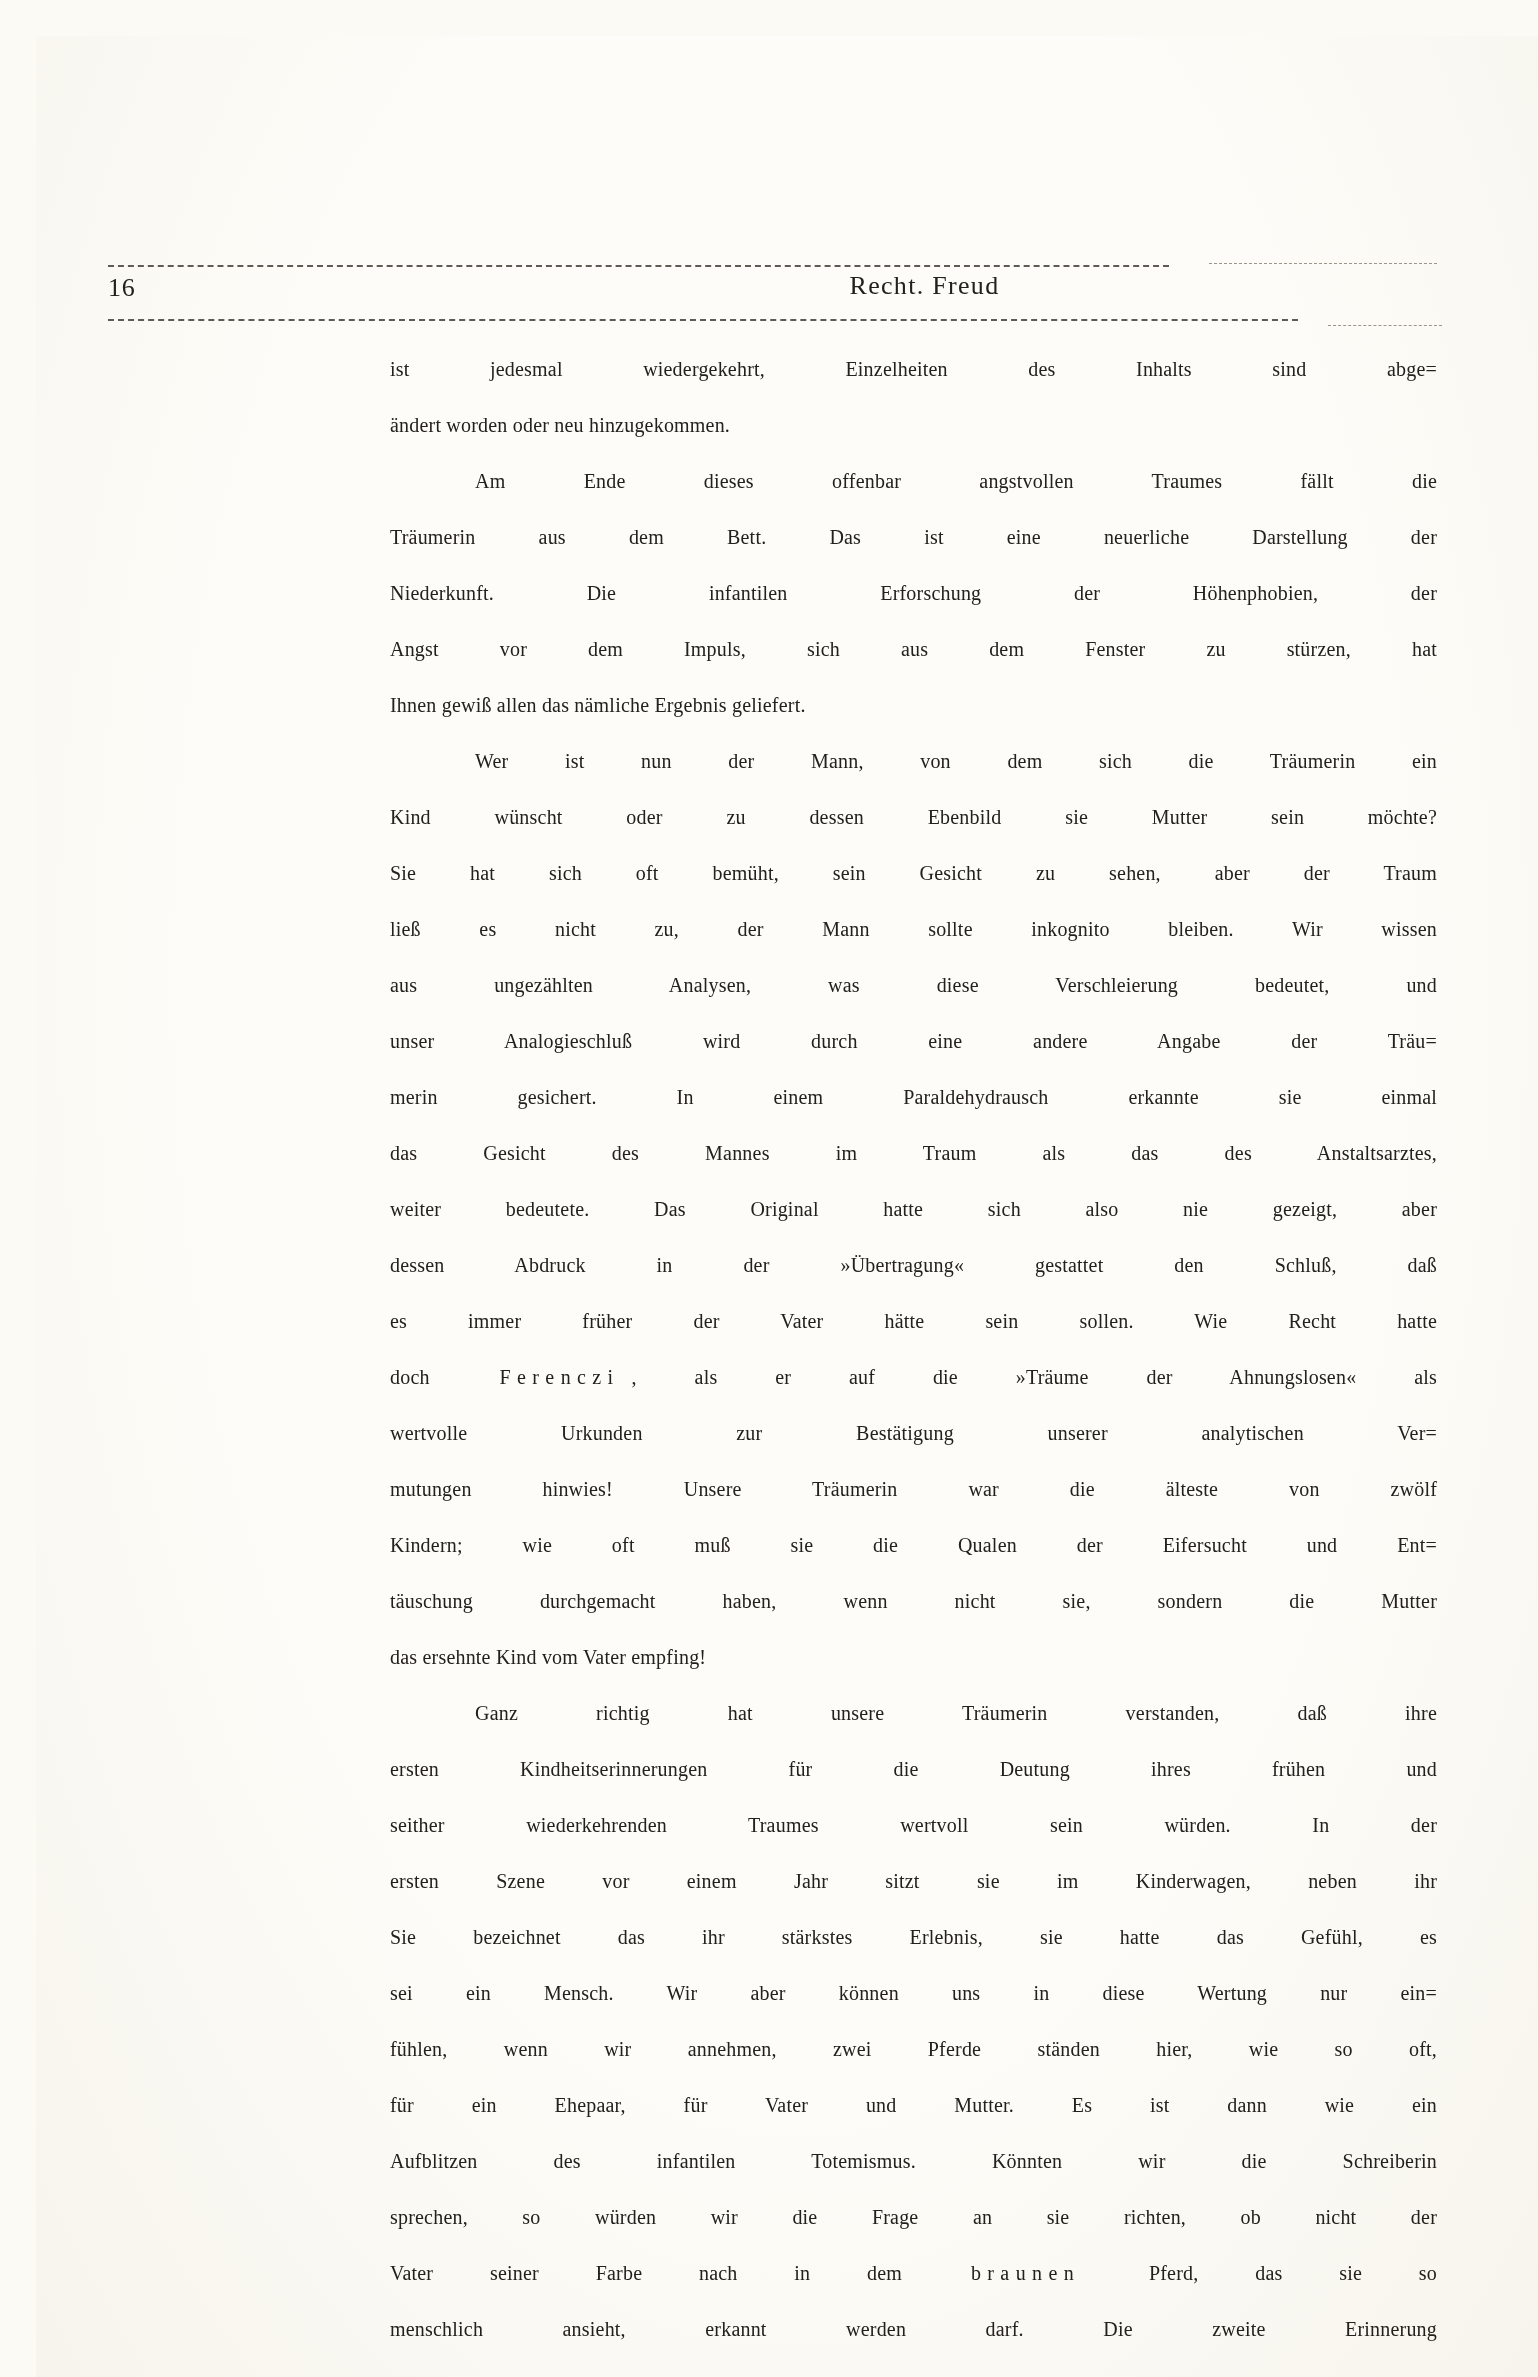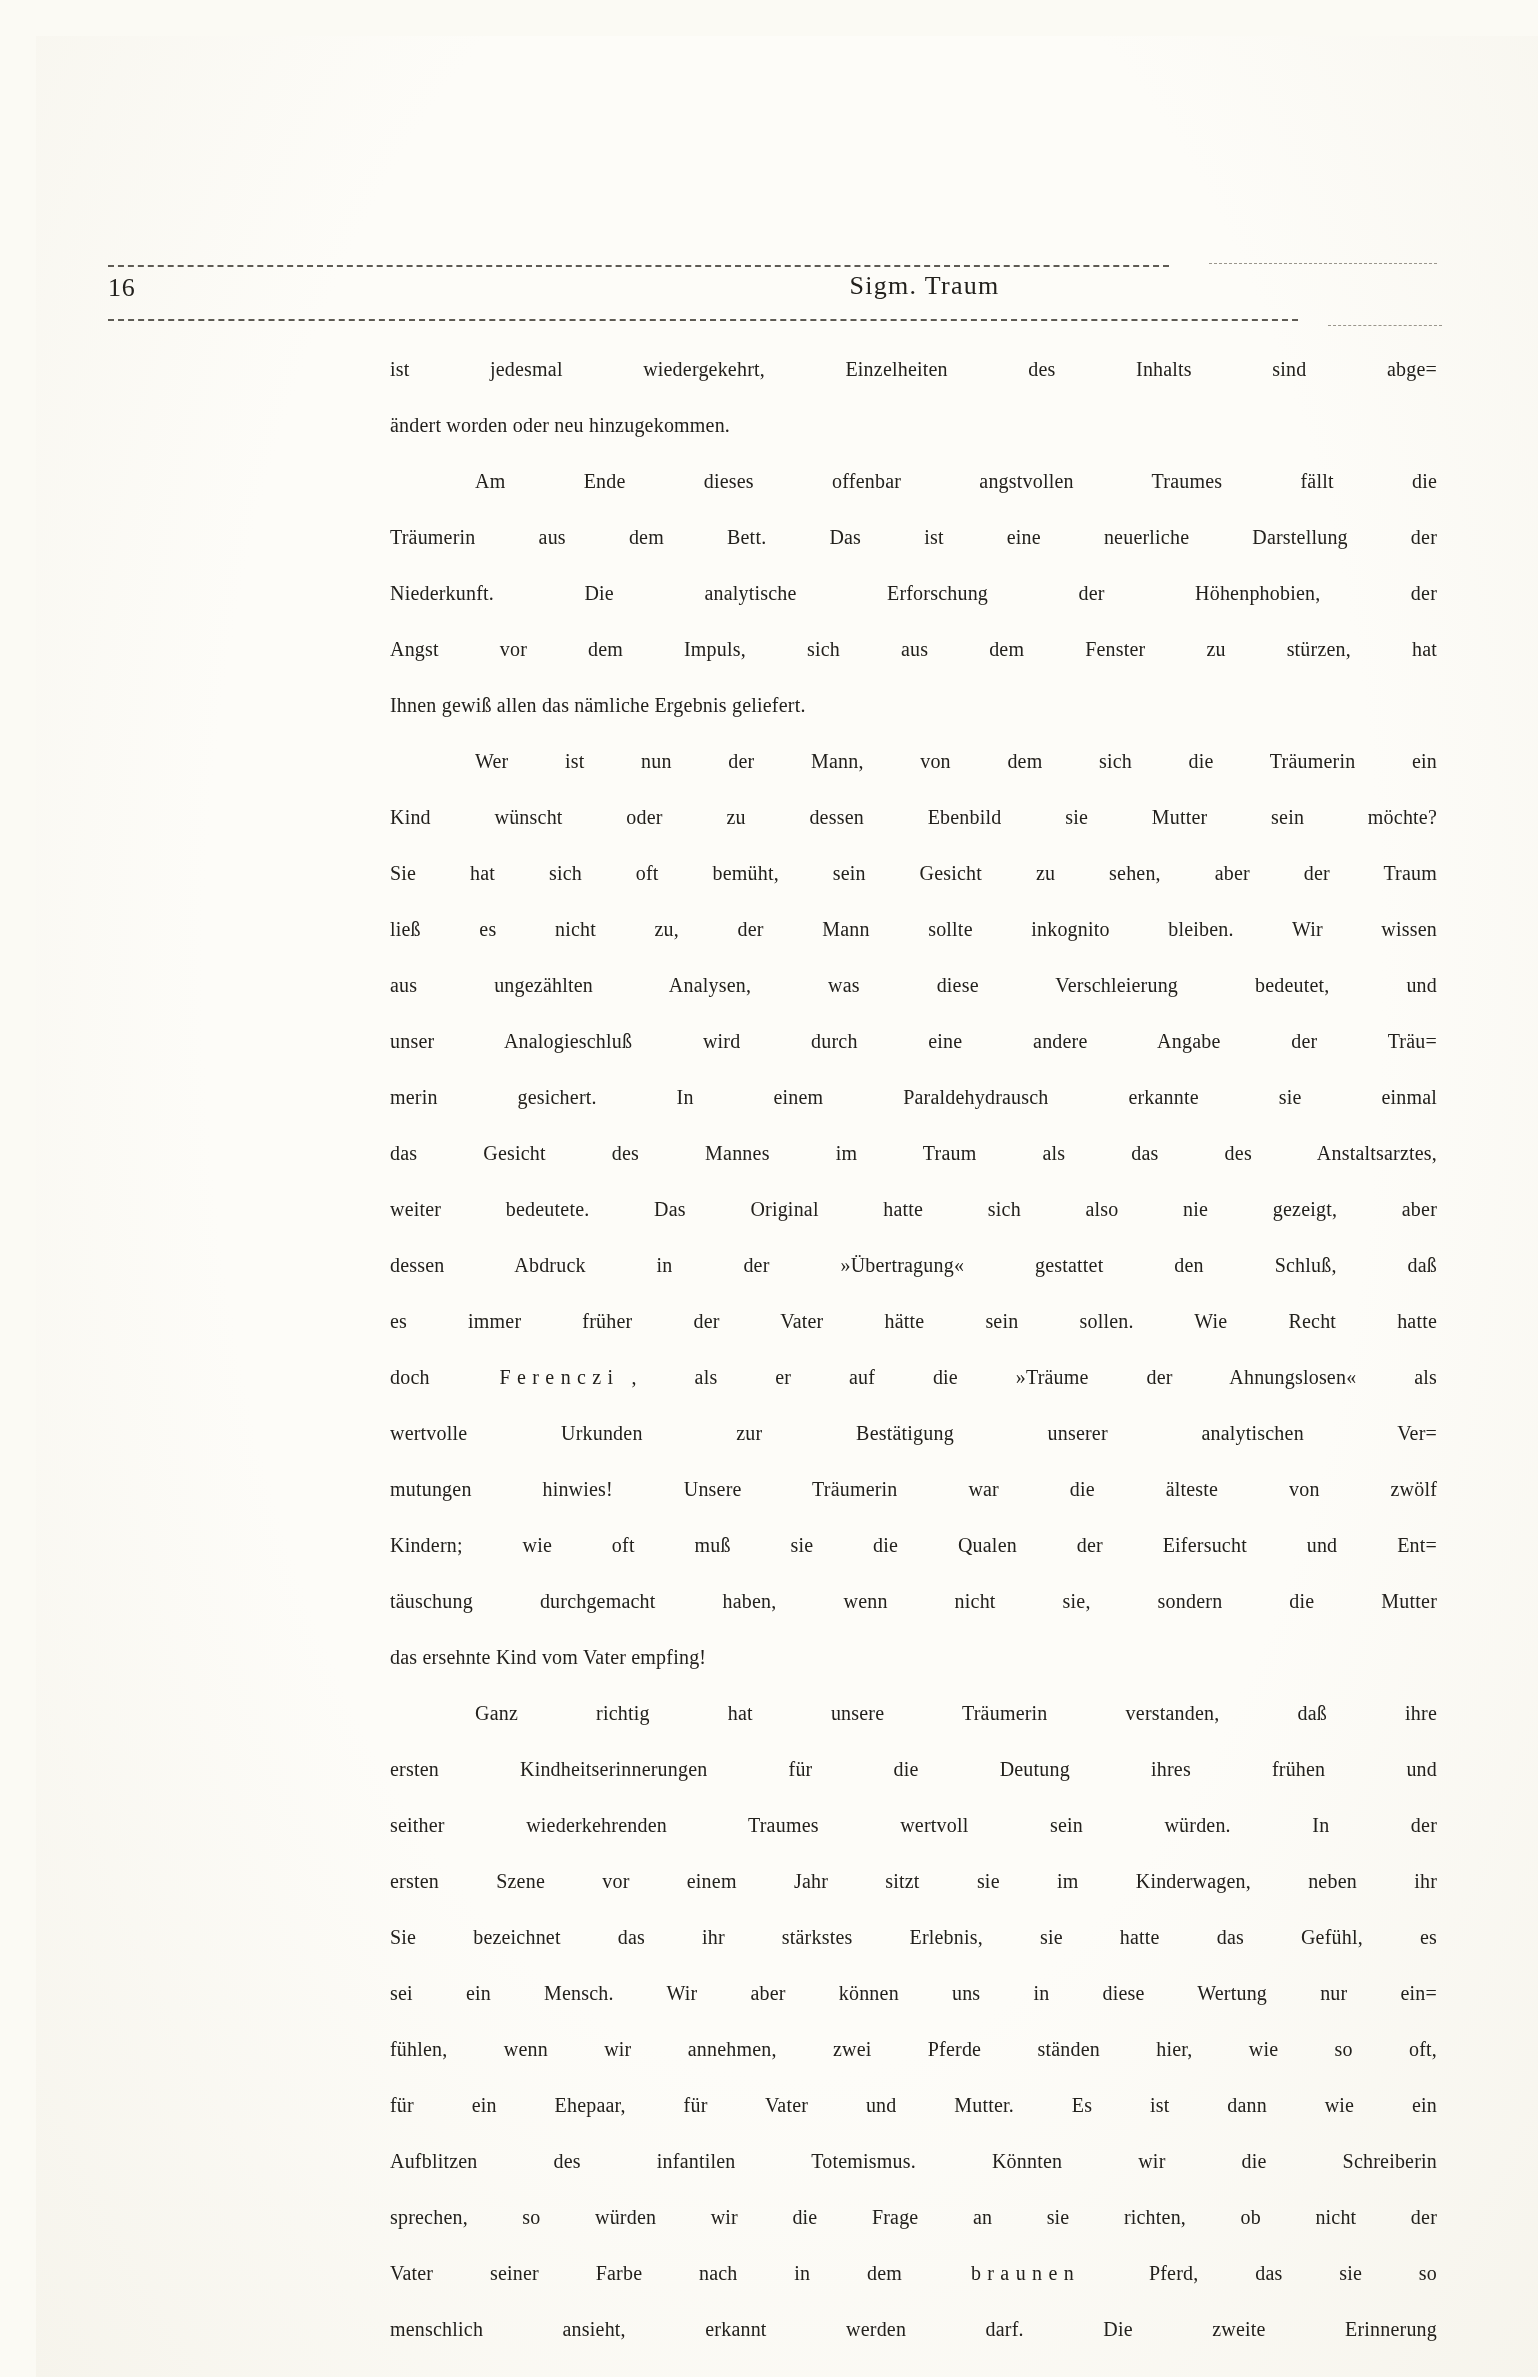--- a/index.html
+++ b/index.html
@@ -62,31 +62,31 @@
 </style>
 </head>
 <body>
 
 <div class="page">
 
   <div class="header">
     <div class="rule rule-top-main"></div>
     <div class="rule faint rule-top-frag"></div>
     <span class="pagenum">16</span>
-    <span class="running-title">Sigm. Traum</span>
+    <span class="running-title">Recht. Freud</span>
     <div class="rule rule-bottom-main"></div>
     <div class="rule faint rule-bottom-frag"></div>
   </div>
 
   <div class="text-body" id="text-body">
       <div class="line">ist jedesmal wiedergekehrt, Einzelheiten des Inhalts sind abge=</div>
       <div class="line para-end">ändert worden oder neu hinzugekommen.</div>
       <div class="line indent">Am Ende dieses offenbar angstvollen Traumes fällt die</div>
       <div class="line">Träumerin aus dem Bett. Das ist eine neuerliche Darstellung der</div>
-      <div class="line">Niederkunft. Die analytische Erforschung der Höhenphobien, der</div>
+      <div class="line">Niederkunft. Die infantilen Erforschung der Höhenphobien, der</div>
       <div class="line">Angst vor dem Impuls, sich aus dem Fenster zu stürzen, hat</div>
       <div class="line para-end">Ihnen gewiß allen das nämliche Ergebnis geliefert.</div>
       <div class="line indent">Wer ist nun der Mann, von dem sich die Träumerin ein</div>
       <div class="line">Kind wünscht oder zu dessen Ebenbild sie Mutter sein möchte?</div>
       <div class="line">Sie hat sich oft bemüht, sein Gesicht zu sehen, aber der Traum</div>
       <div class="line">ließ es nicht zu, der Mann sollte inkognito bleiben. Wir wissen</div>
       <div class="line">aus ungezählten Analysen, was diese Verschleierung bedeutet, und</div>
       <div class="line">unser Analogieschluß wird durch eine andere Angabe der Träu=</div>
       <div class="line">merin gesichert. In einem Paraldehydrausch erkannte sie einmal</div>
       <div class="line">das Gesicht des Mannes im Traum als das des Anstaltsarztes,</div>

